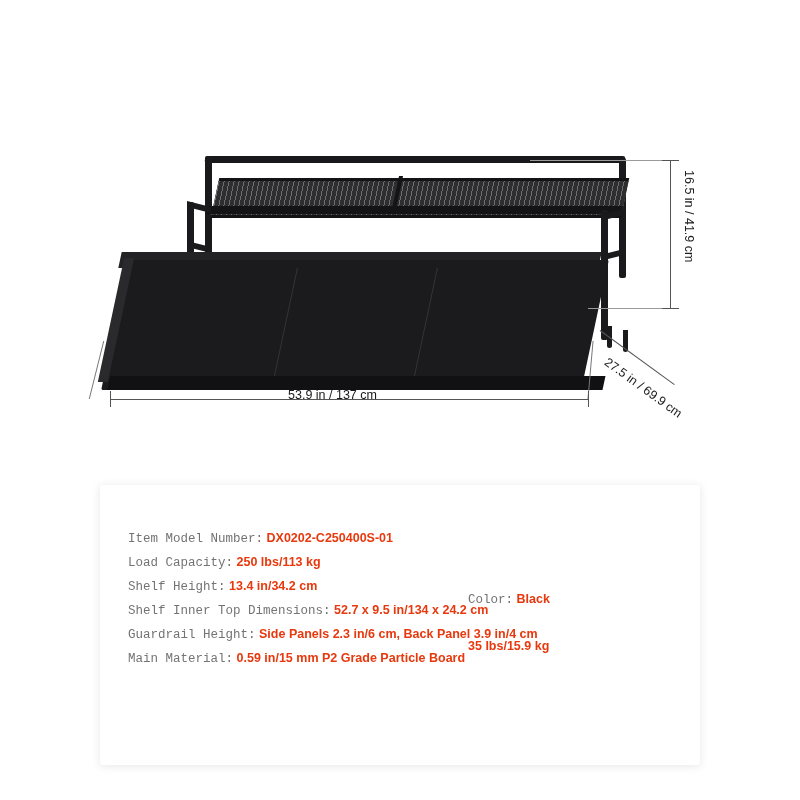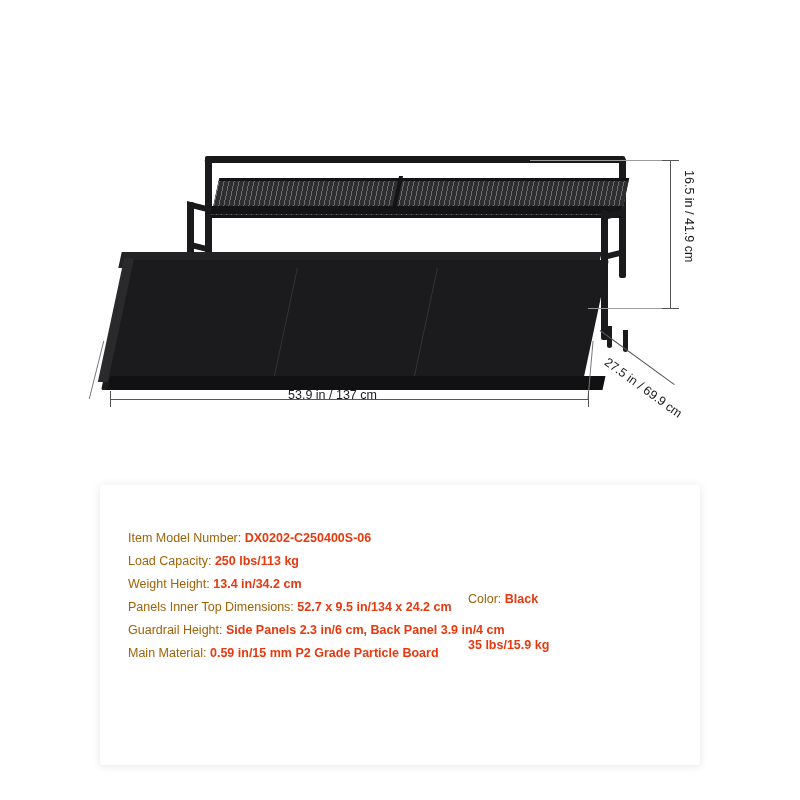--- a/index.html
+++ b/index.html
@@ -248,21 +248,21 @@
     width: 225px;
     margin-top: 45px;
   }
   .spec-row {
     font-size: 12.5px;
     color: #1a1a1a;
     line-height: 23px;
     white-space: nowrap;
   }
   .spec-row.wrap { white-space: normal; }
-  .spec-key { color: #a16207; }
+  .spec-key { color: #737373; font-family: Liberation Mono, monospace; }
   .spec-val { color: #e8380d; font-weight: bold; }
 </style>
 </head>
 <body>
 
 <div class="page">
 
   <div class="product-area">
 
     <div class="shelf-wrap">
@@ -307,32 +307,32 @@
     <div class="tick" id="dim-height-tick-t"></div>
     <div class="tick" id="dim-height-tick-b"></div>
     <div class="dim-label vertical" id="dim-height-label">16.5 in / 41.9 cm</div>
   </div>
 
   <div class="spec-card">
 
     <div class="spec-col-left">
       <div class="spec-row">
         <span class="spec-key">Item Model Number:</span>
-        <span class="spec-val">DX0202-C250400S-06</span>
+        <span class="spec-val">DX0202-C250400S-01</span>
       </div>
       <div class="spec-row">
         <span class="spec-key">Load Capacity:</span>
         <span class="spec-val">250 lbs/113 kg</span>
       </div>
       <div class="spec-row">
-        <span class="spec-key">Weight Height:</span>
+        <span class="spec-key">Shelf Height:</span>
         <span class="spec-val">13.4 in/34.2 cm</span>
       </div>
       <div class="spec-row">
-        <span class="spec-key">Panels Inner Top Dimensions:</span>
+        <span class="spec-key">Shelf Inner Top Dimensions:</span>
         <span class="spec-val">52.7 x 9.5 in/134 x 24.2 cm</span>
       </div>
       <div class="spec-row">
         <span class="spec-key">Guardrail Height:</span>
         <span class="spec-val">Side Panels 2.3 in/6 cm, Back Panel 3.9 in/4 cm</span>
       </div>
       <div class="spec-row">
         <span class="spec-key">Main Material:</span>
         <span class="spec-val">0.59 in/15 mm P2 Grade Particle Board</span>
       </div>

